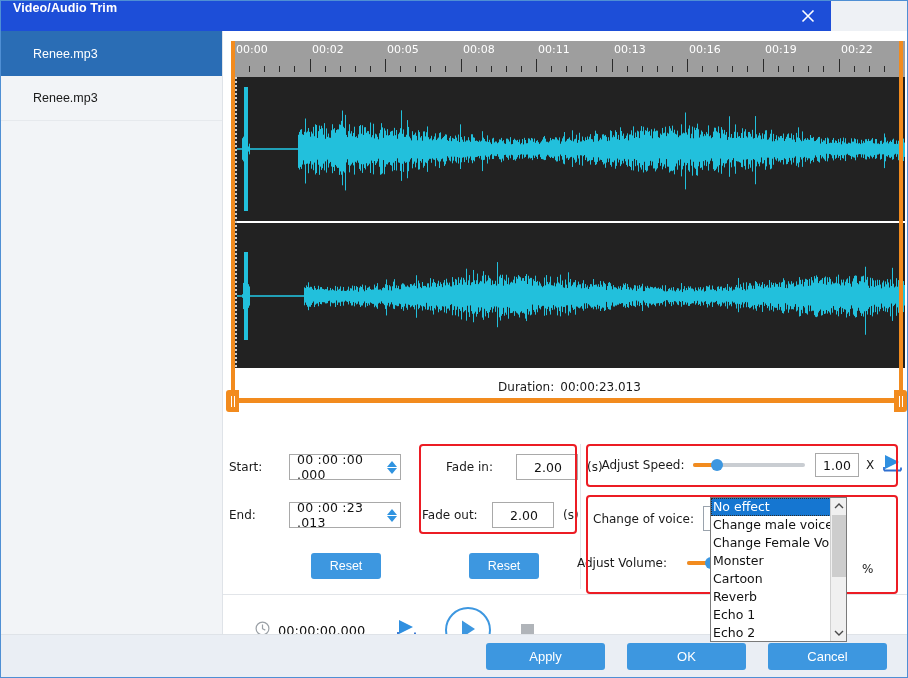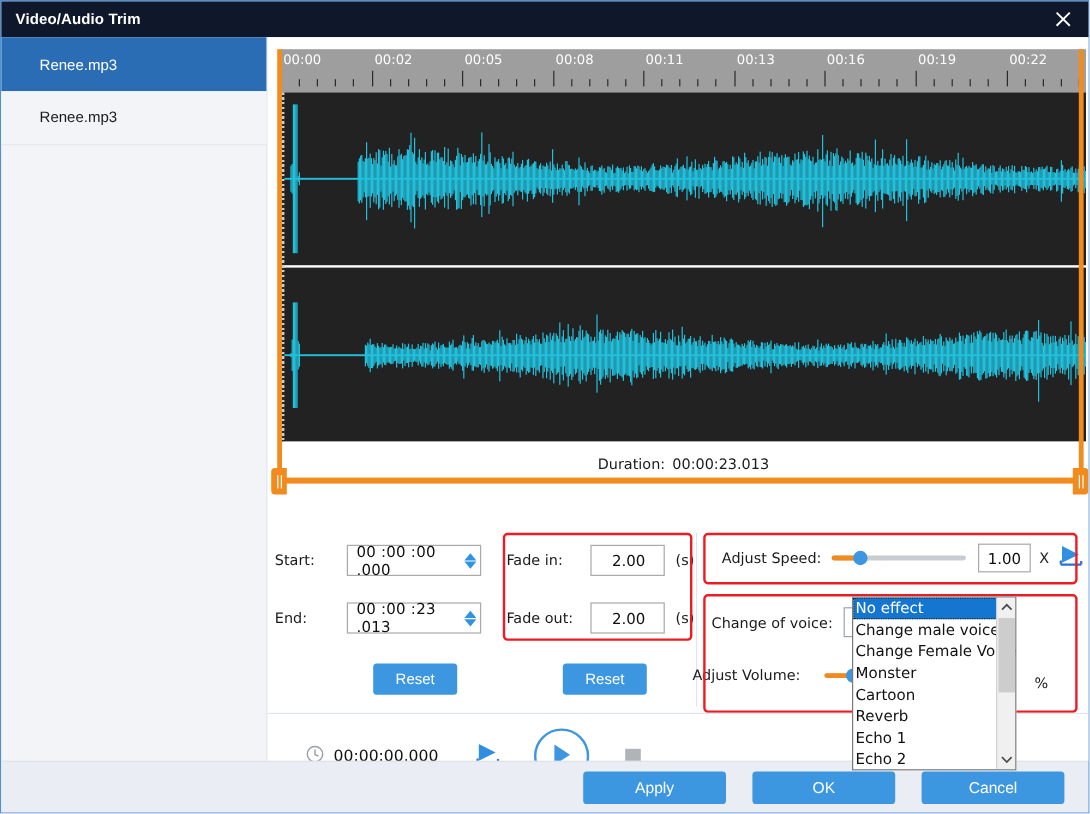--- a/index.html
+++ b/index.html
@@ -24,26 +24,26 @@
     box-sizing: border-box;
     border: 1px solid #4f8fd4;
     background: #eef1f5;
     overflow: hidden;
   }
 
   
   .titlebar {
     position: absolute;
     left: 0; top: 0;
-    width: 908px;
+    width: 830px;
     height: 30px;
-    background: #0f172a;
+    background: #1d4ed8;
     color: #ffffff;
     display: flex;
-    align-items: center;
+    align-items: flex-start;
   }
   .titlebar .title {
     margin-left: 12px;
     font-size: 12.5px;
     font-weight: bold;
     letter-spacing: .1px;
   }
   .close-btn {
     position: absolute;
     right: 0; top: 0;
@@ -1865,21 +1865,21 @@
           <span class="spin">
             <i class="up"></i>
             <i class="dn"></i>
           </span>
         </div>
       </div>
 
       <button class="btn-blue reset-btn" style="position:absolute; left:88px; top:117px;">Reset</button>
 
       <div class="prow" style="left:199px; top:18px;">
-        <span class="plabel" style="width:70px;">Fade in:</span>
+        <span class="plabel" style="width:70px;margin-left:24px;">Fade in:</span>
         <div class="text-field">
           <span>2.00</span>
         </div>
         <span class="unit">(s)</span>
       </div>
 
       <div class="prow" style="left:199px; top:66px;">
         <span class="plabel" style="width:70px;">Fade out:</span>
         <div class="text-field">
           <span>2.00</span>

